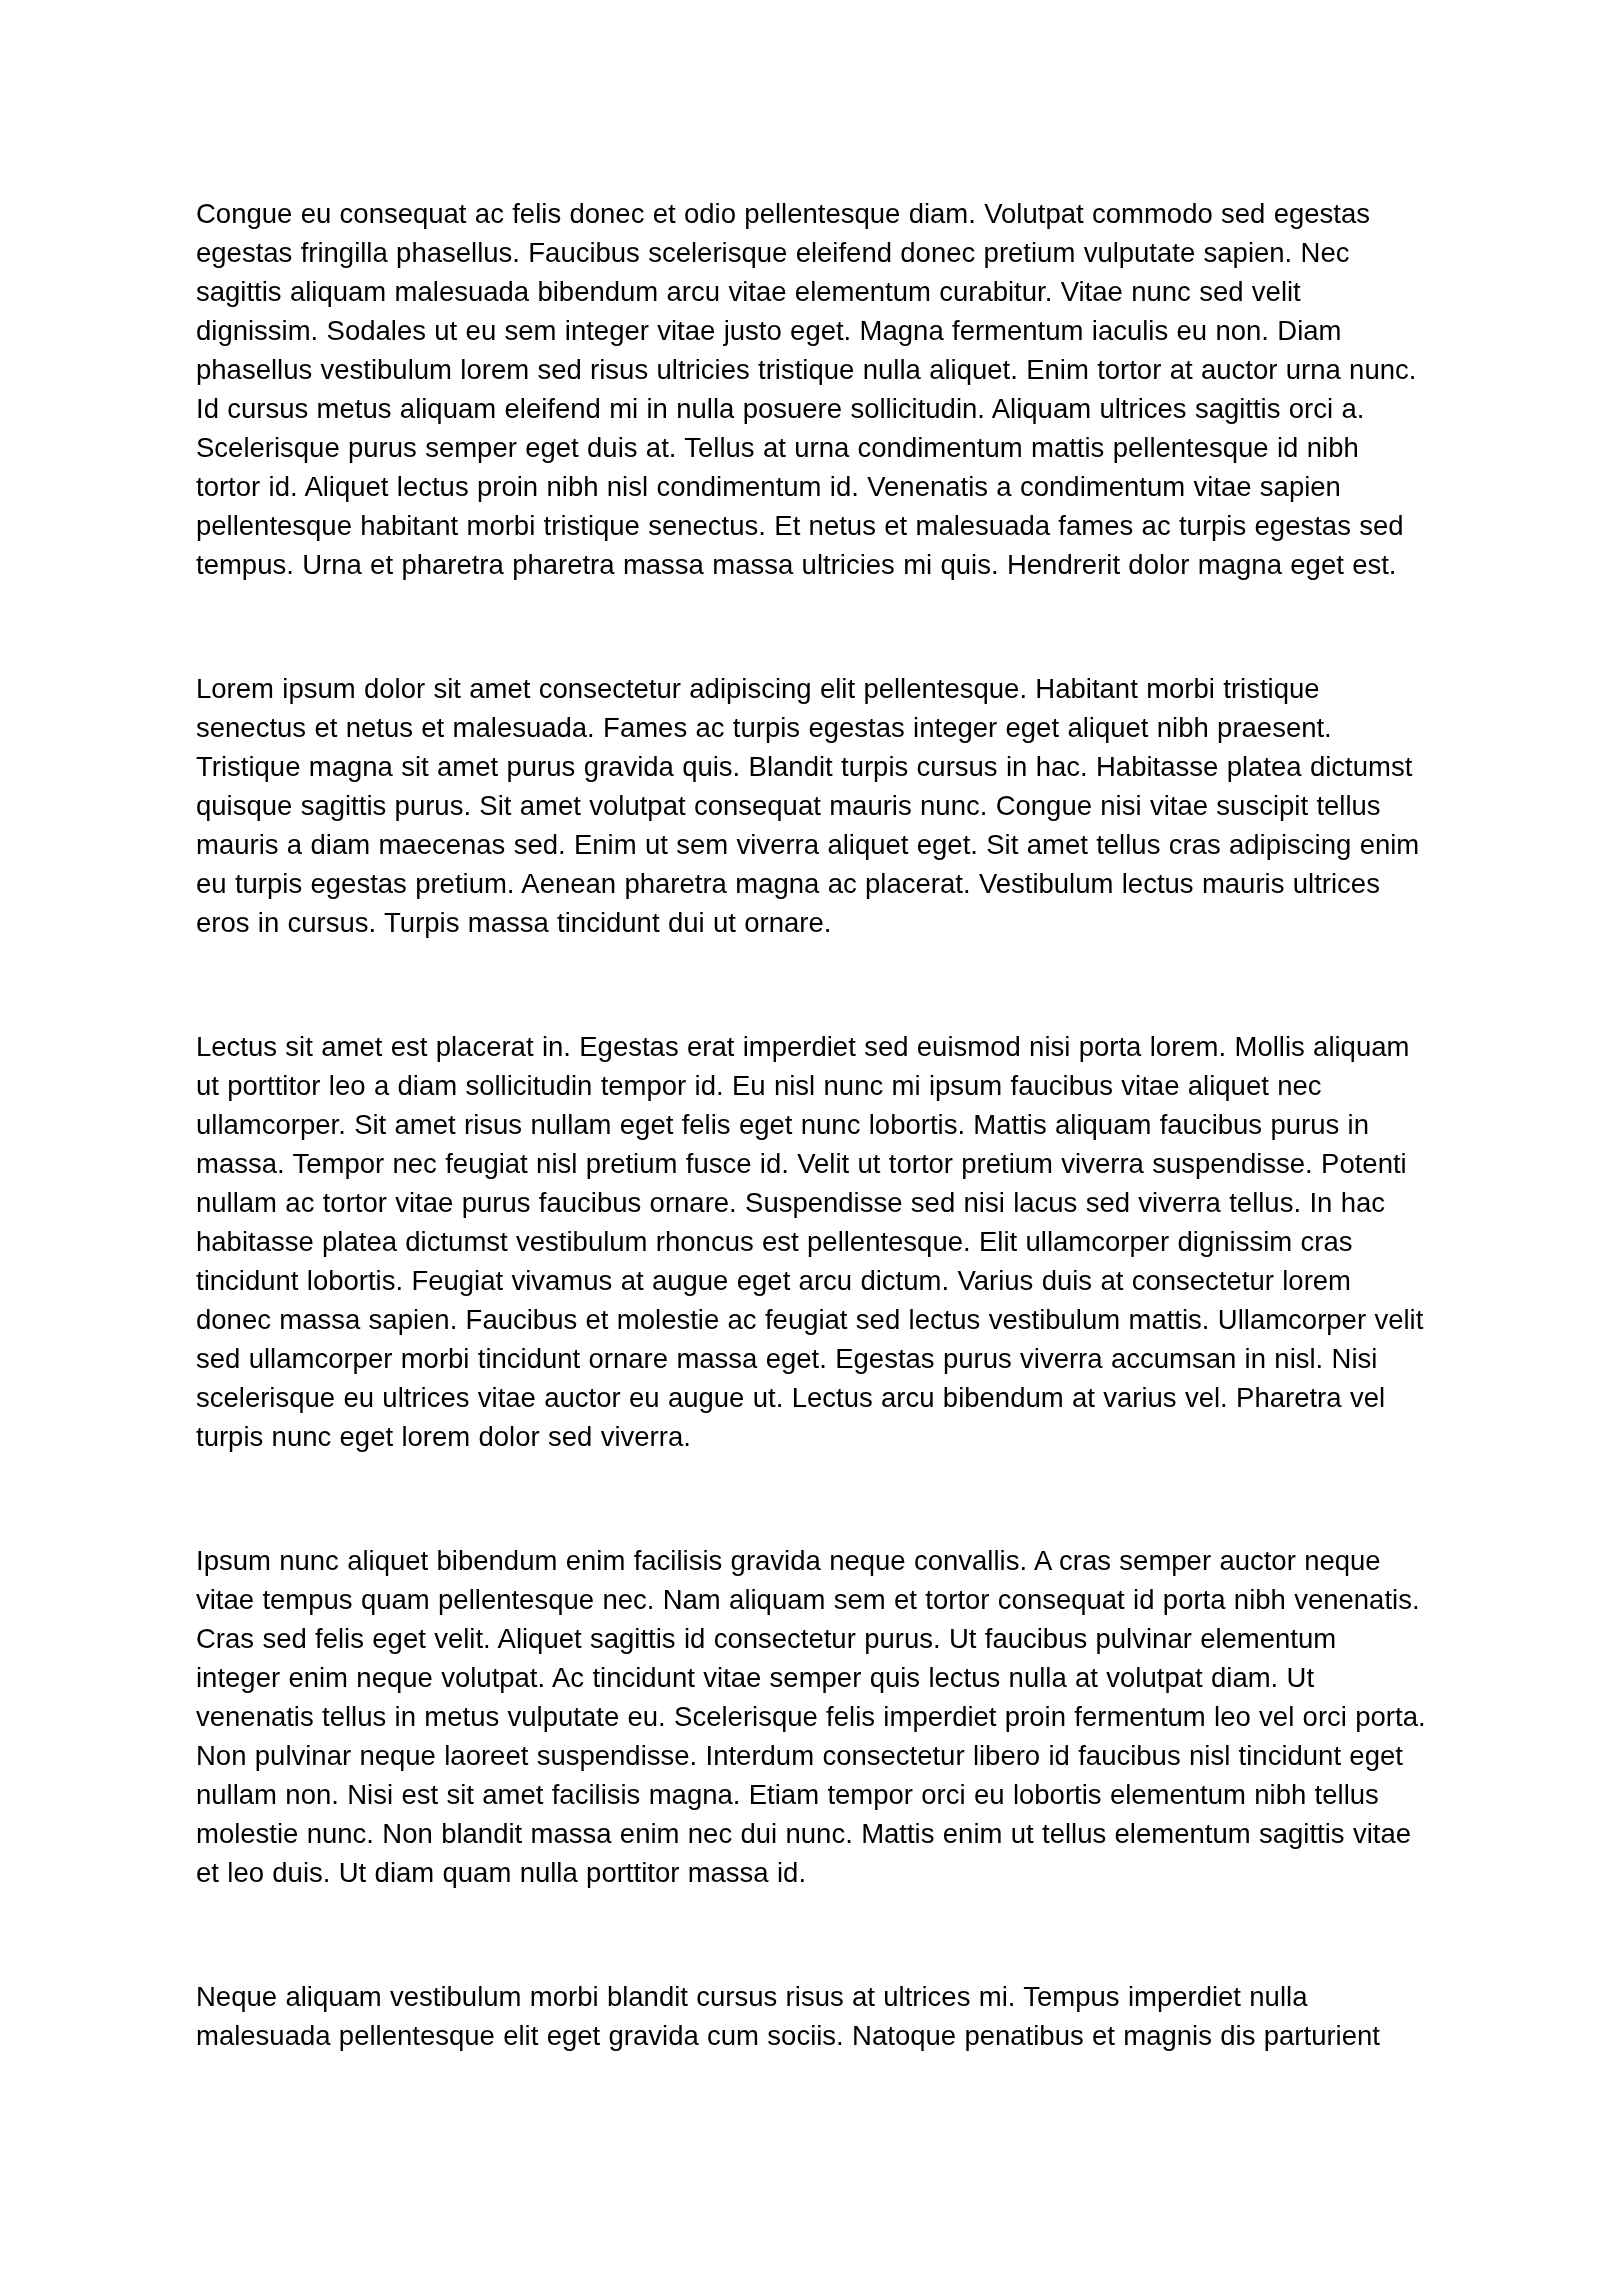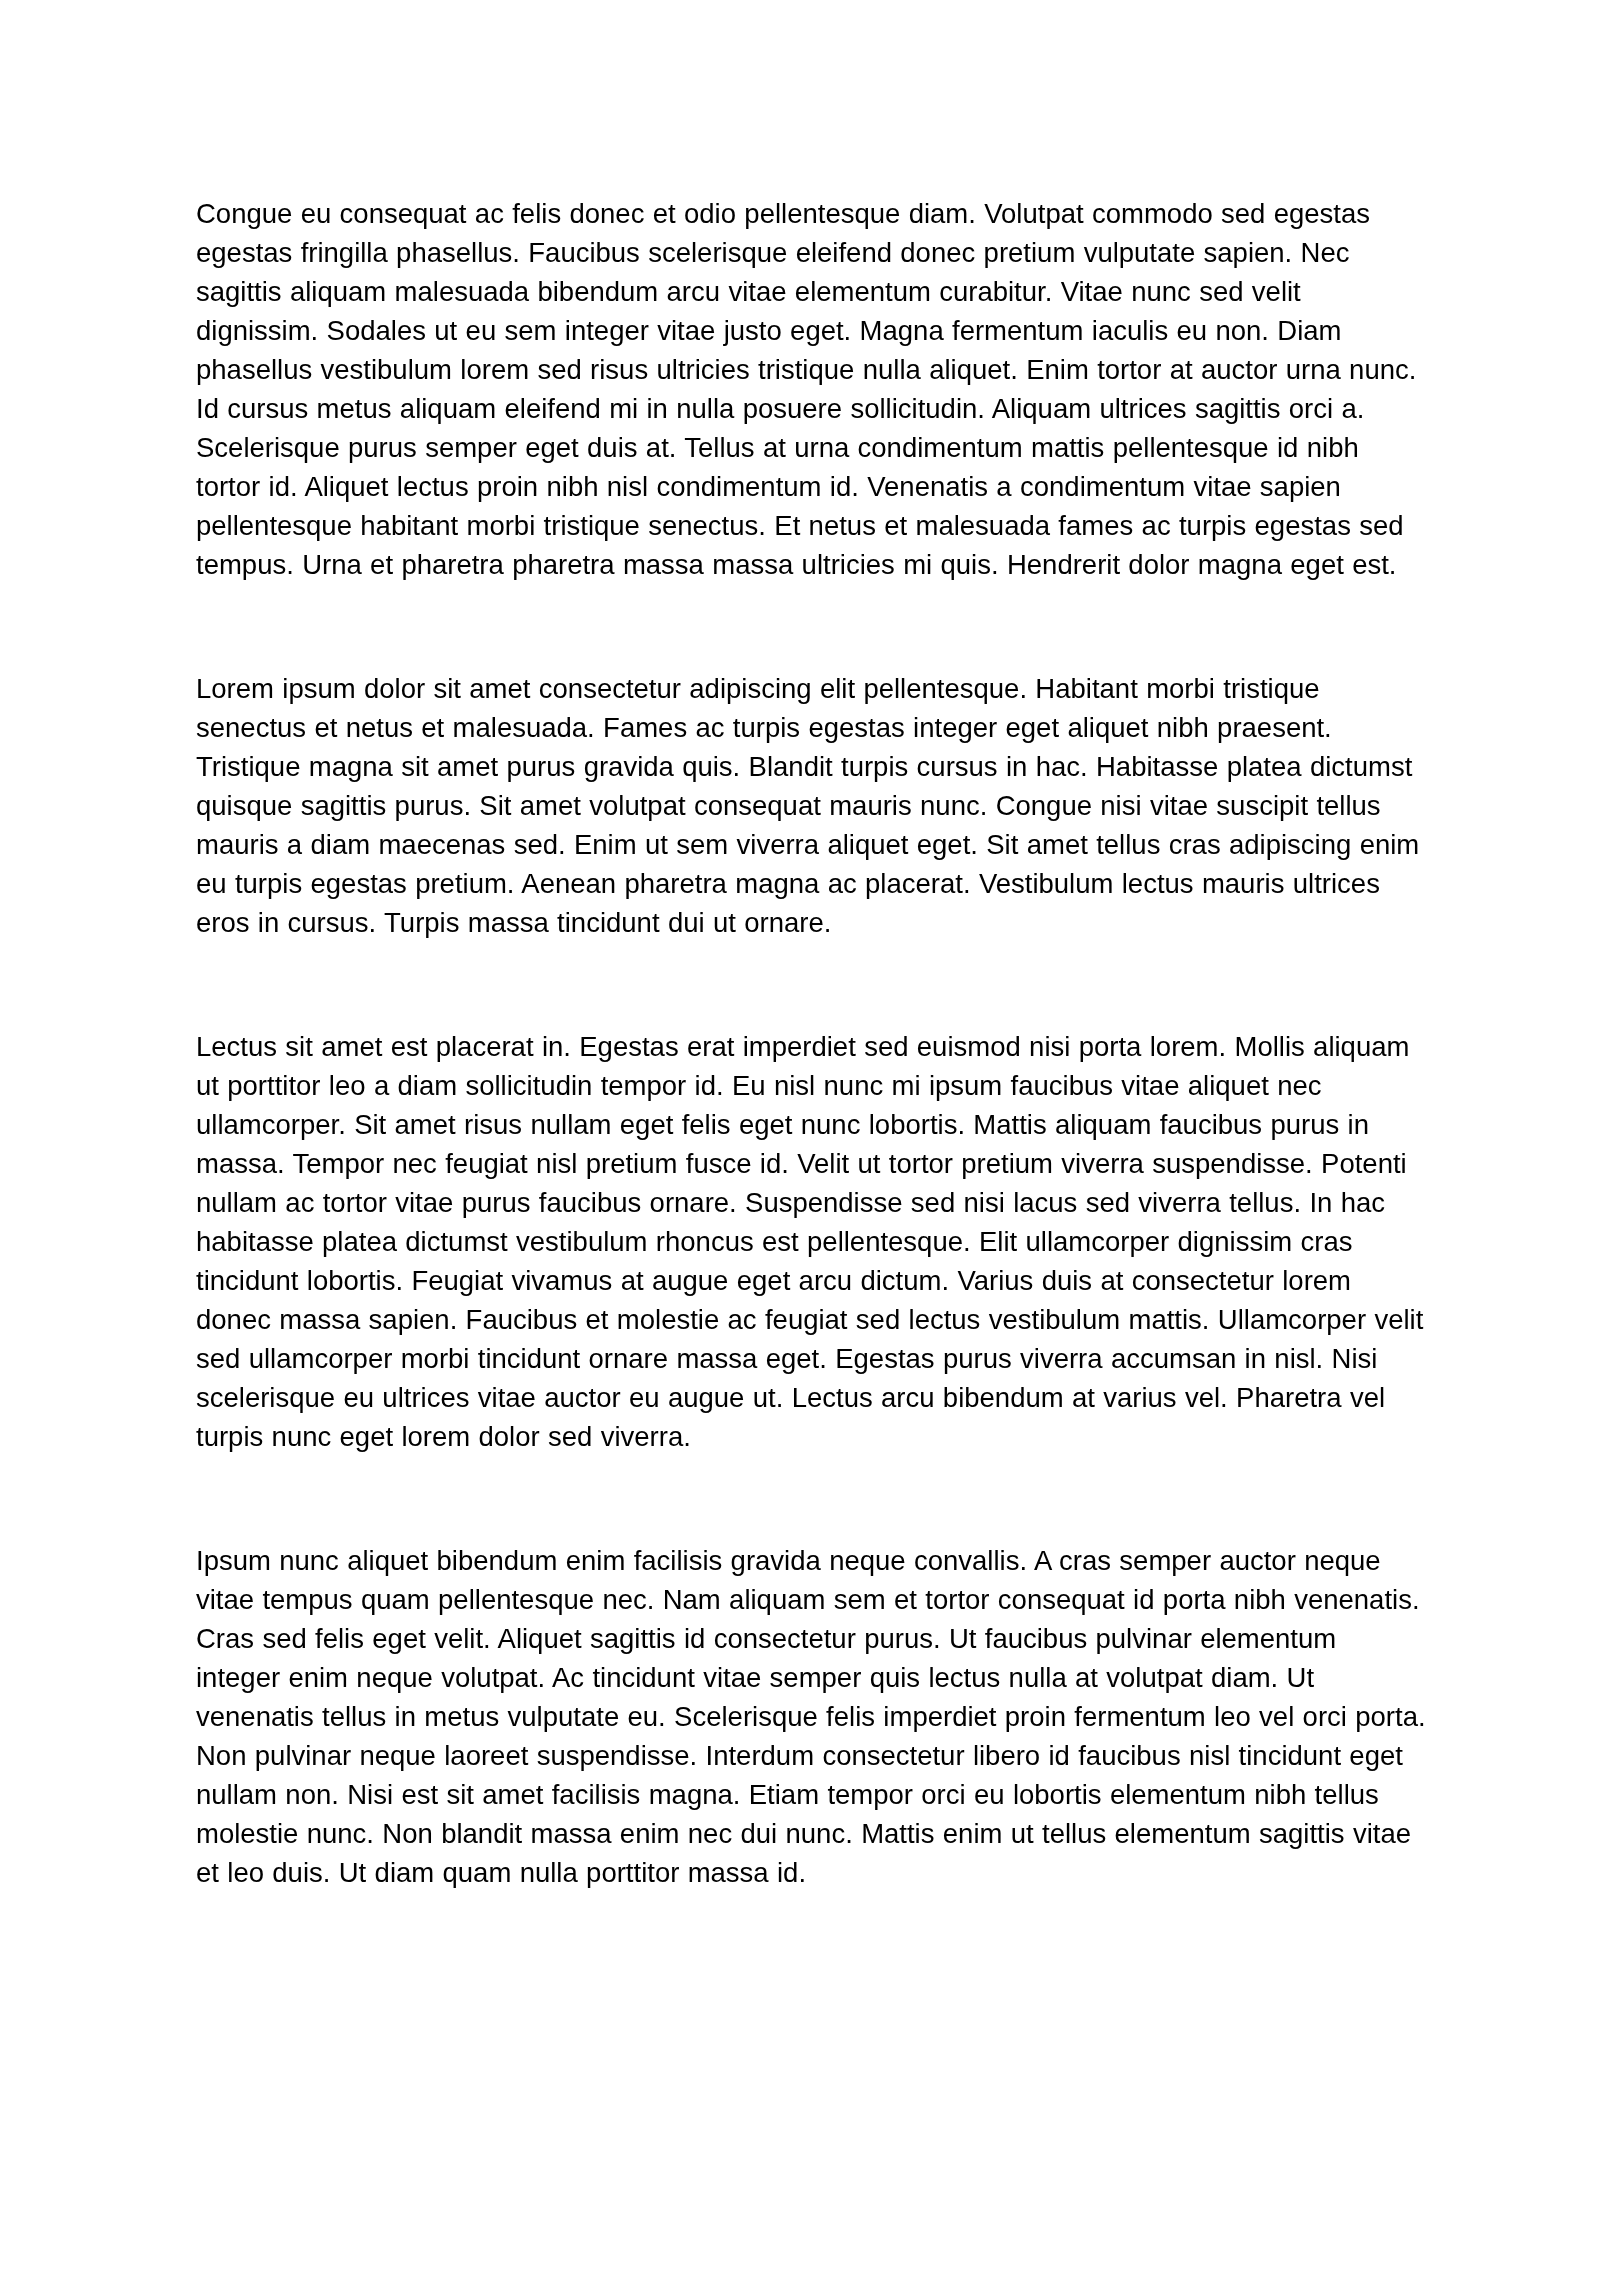--- a/index.html
+++ b/index.html
@@ -34,14 +34,15 @@
   }
 </style>
 </head>
 <body>
 
 <div class="page">
   <p class="doc-paragraph">Congue eu consequat ac felis donec et odio pellentesque diam. Volutpat commodo sed egestas egestas fringilla phasellus. Faucibus scelerisque eleifend donec pretium vulputate sapien. Nec sagittis aliquam malesuada bibendum arcu vitae elementum curabitur. Vitae nunc sed velit dignissim. Sodales ut eu sem integer vitae justo eget. Magna fermentum iaculis eu non. Diam phasellus vestibulum lorem sed risus ultricies tristique nulla aliquet. Enim tortor at auctor urna nunc. Id cursus metus aliquam eleifend mi in nulla posuere sollicitudin. Aliquam ultrices sagittis orci a. Scelerisque purus semper eget duis at. Tellus at urna condimentum mattis pellentesque id nibh tortor id. Aliquet lectus proin nibh nisl condimentum id. Venenatis a condimentum vitae sapien pellentesque habitant morbi tristique senectus. Et netus et malesuada fames ac turpis egestas sed tempus. Urna et pharetra pharetra massa massa ultricies mi quis. Hendrerit dolor magna eget est.</p>
   <p class="doc-paragraph">Lorem ipsum dolor sit amet consectetur adipiscing elit pellentesque. Habitant morbi tristique senectus et netus et malesuada. Fames ac turpis egestas integer eget aliquet nibh praesent. Tristique magna sit amet purus gravida quis. Blandit turpis cursus in hac. Habitasse platea dictumst quisque sagittis purus. Sit amet volutpat consequat mauris nunc. Congue nisi vitae suscipit tellus mauris a diam maecenas sed. Enim ut sem viverra aliquet eget. Sit amet tellus cras adipiscing enim eu turpis egestas pretium. Aenean pharetra magna ac placerat. Vestibulum lectus mauris ultrices eros in cursus. Turpis massa tincidunt dui ut ornare.</p>
   <p class="doc-paragraph">Lectus sit amet est placerat in. Egestas erat imperdiet sed euismod nisi porta lorem. Mollis aliquam ut porttitor leo a diam sollicitudin tempor id. Eu nisl nunc mi ipsum faucibus vitae aliquet nec ullamcorper. Sit amet risus nullam eget felis eget nunc lobortis. Mattis aliquam faucibus purus in massa. Tempor nec feugiat nisl pretium fusce id. Velit ut tortor pretium viverra suspendisse. Potenti nullam ac tortor vitae purus faucibus ornare. Suspendisse sed nisi lacus sed viverra tellus. In hac habitasse platea dictumst vestibulum rhoncus est pellentesque. Elit ullamcorper dignissim cras tincidunt lobortis. Feugiat vivamus at augue eget arcu dictum. Varius duis at consectetur lorem donec massa sapien. Faucibus et molestie ac feugiat sed lectus vestibulum mattis. Ullamcorper velit sed ullamcorper morbi tincidunt ornare massa eget. Egestas purus viverra accumsan in nisl. Nisi scelerisque eu ultrices vitae auctor eu augue ut. Lectus arcu bibendum at varius vel. Pharetra vel turpis nunc eget lorem dolor sed viverra.</p>
   <p class="doc-paragraph">Ipsum nunc aliquet bibendum enim facilisis gravida neque convallis. A cras semper auctor neque vitae tempus quam pellentesque nec. Nam aliquam sem et tortor consequat id porta nibh venenatis. Cras sed felis eget velit. Aliquet sagittis id consectetur purus. Ut faucibus pulvinar elementum integer enim neque volutpat. Ac tincidunt vitae semper quis lectus nulla at volutpat diam. Ut venenatis tellus in metus vulputate eu. Scelerisque felis imperdiet proin fermentum leo vel orci porta. Non pulvinar neque laoreet suspendisse. Interdum consectetur libero id faucibus nisl tincidunt eget nullam non. Nisi est sit amet facilisis magna. Etiam tempor orci eu lobortis elementum nibh tellus molestie nunc. Non blandit massa enim nec dui nunc. Mattis enim ut tellus elementum sagittis vitae et leo duis. Ut diam quam nulla porttitor massa id.</p>
+  <p class="doc-paragraph">Neque aliquam vestibulum morbi blandit cursus risus at ultrices mi. Tempus imperdiet nulla malesuada pellentesque elit eget gravida cum sociis. Natoque penatibus et magnis dis parturient</p>
 </div>
 
 
 </body></html>

